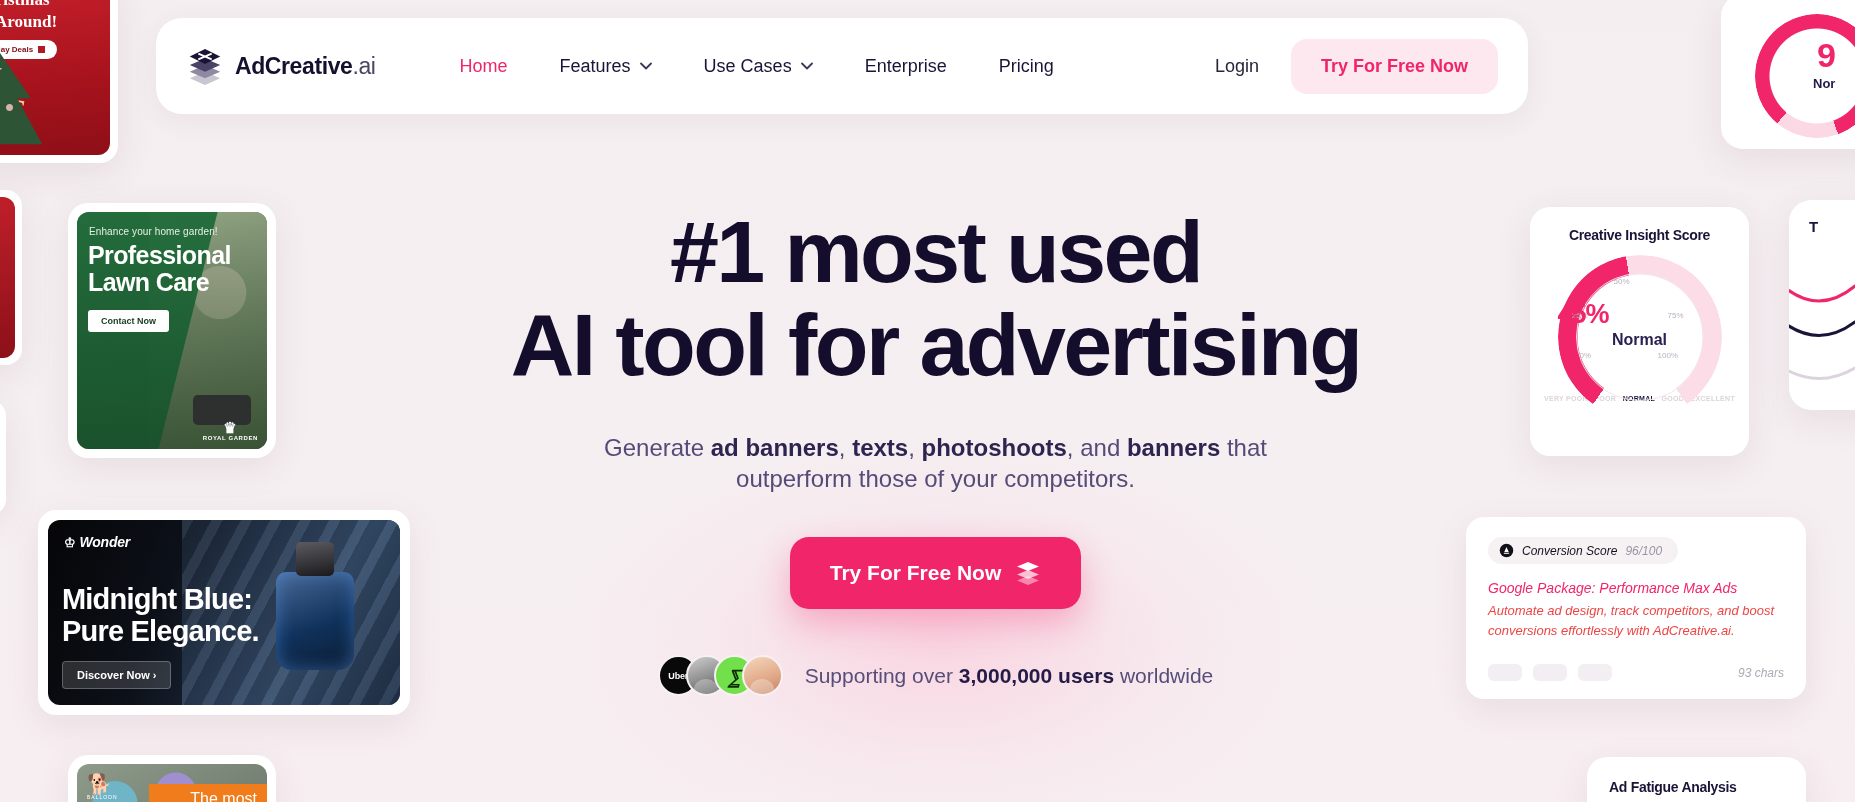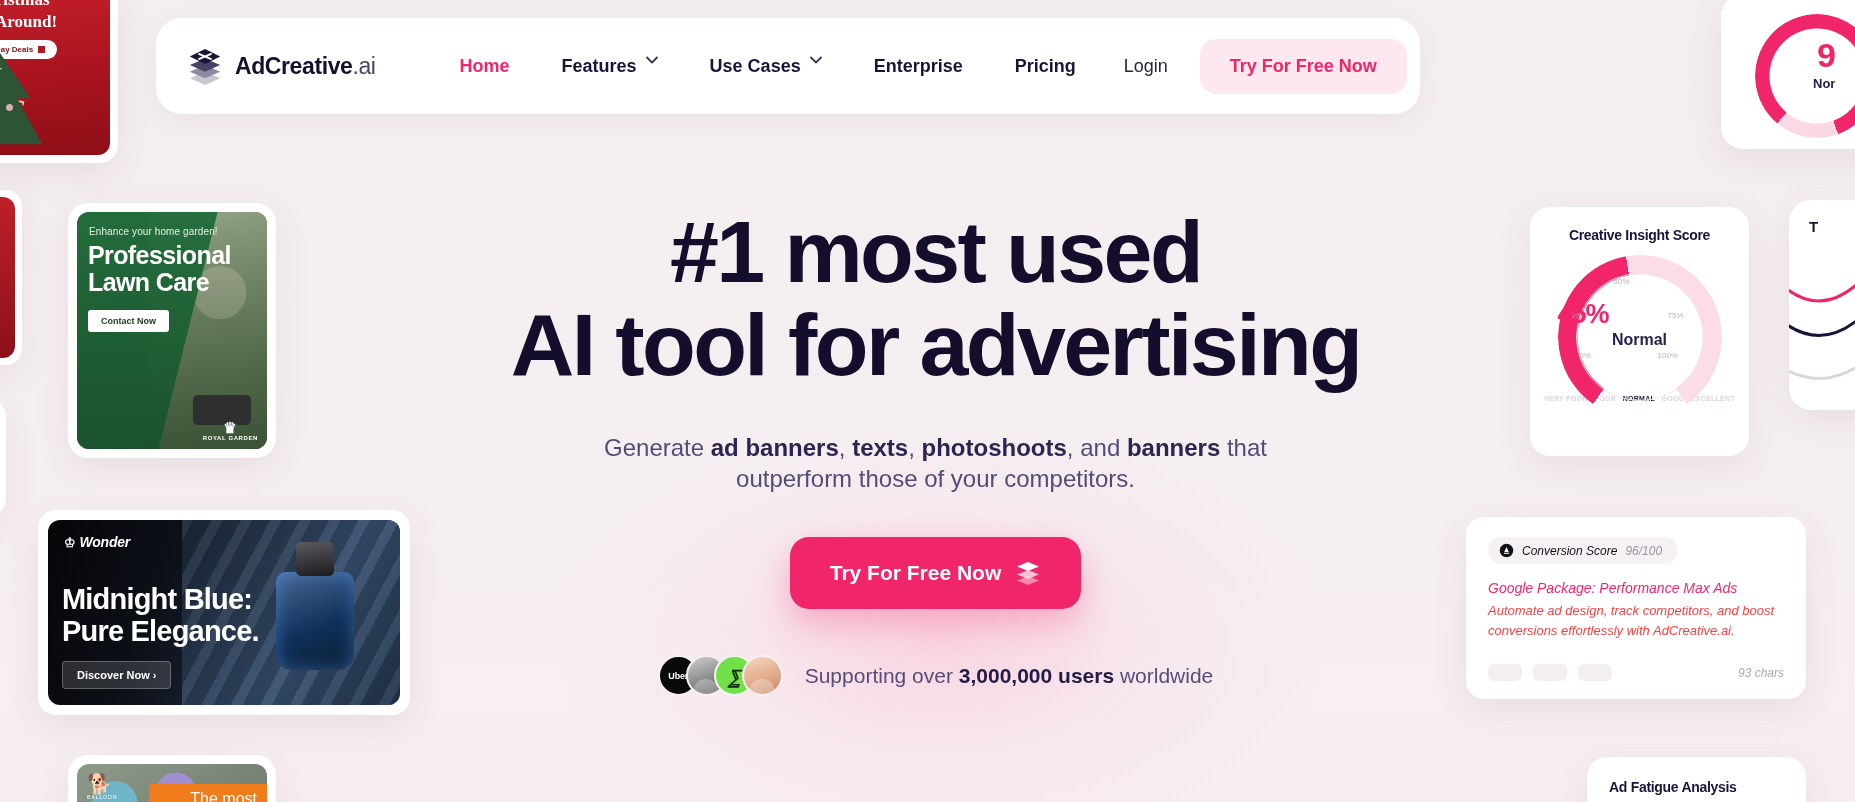--- a/index.html
+++ b/index.html
@@ -21,42 +21,42 @@
     left: 560px; top: 430px;
     width: 760px; height: 420px;
     background: radial-gradient(ellipse at center, rgba(250,205,221,.75) 0%, rgba(248,225,235,.35) 45%, rgba(244,238,240,0) 72%);
     pointer-events: none;
   }
 
   
   .header {
     position: absolute;
     left: 156px; top: 18px;
-    width: 1264px; height: 96px;
+    width: 1372px; height: 96px;
     background: #ffffff;
     border-radius: 26px;
     box-shadow: 0 6px 26px rgba(120,70,100,.07);
     display: flex; align-items: center;
     z-index: 40;
   }
   .brand { display: flex; align-items: center; gap: 11px; margin-left: 30px; }
   .brand-logo { width: 38px; height: 38px; display: block; }
   .brand-name {
     font-size: 23px; font-weight: 700; letter-spacing: -.4px;
     color: #15102E;
   }
   .brand-name .tld { font-weight: 400; color: #4c4463; }
 
   .nav {
     display: flex; align-items: center; gap: 0;
     margin-left: 58px;
   }
   .nav-item {
-    display: flex; gap: 9px;
-    font-size: 18px; color: #1C1438; font-weight: 700;
+    display: flex; align-items: center; gap: 9px;
+    font-size: 18px; color: #1C1438; font-weight: 400;
     padding: 10px 26px; cursor: pointer; white-space: nowrap;
   }
   .nav-item.active { color: #F1256A; }
   .caret { width: 12px; height: 8px; display: block; opacity: .85; }
 
   .header-right {
     margin-left: auto; display: flex; align-items: center; gap: 10px;
     margin-right: 30px;
   }
   .login-link {

